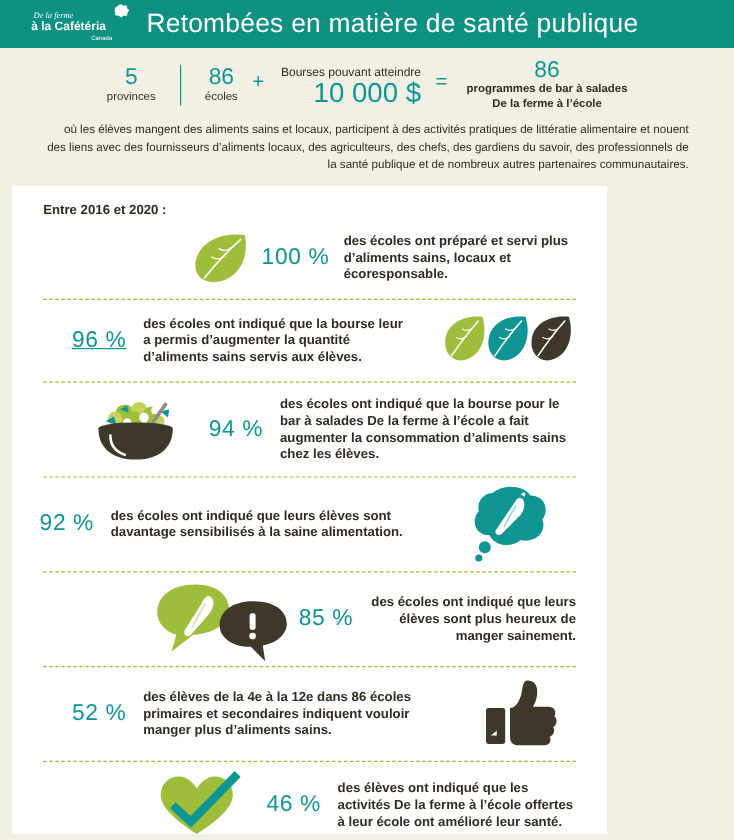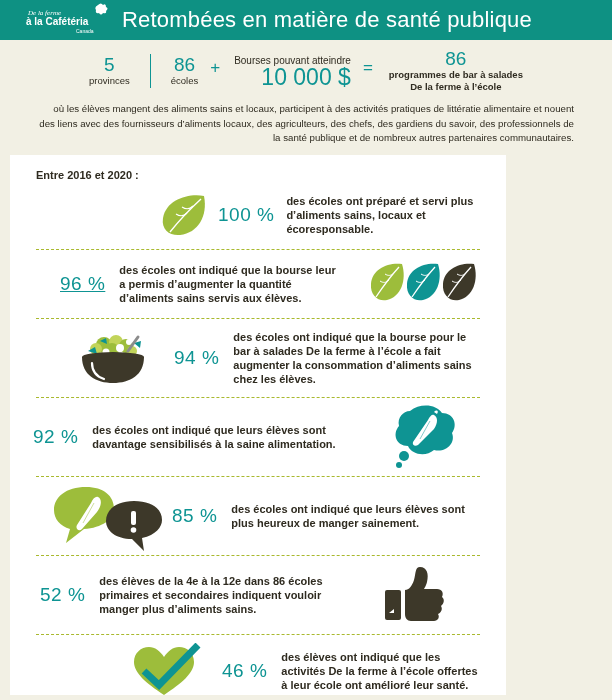--- a/index.html
+++ b/index.html
@@ -224,39 +224,39 @@
           <circle cx="14" cy="55" r="5" fill="#0E9493"></circle>
           <circle cx="9" cy="64" r="3" fill="#0E9493"></circle>
           <path d="M44 14 C48 16 48 22 44 28 L28 44 C25 46 22 44 23 41 L38 19 C40 15 42 13 44 14 Z" fill="#FFFFFF"></path>
           <path d="M40 20 L30 38" stroke="#0E9493" stroke-width="1" fill="none" opacity=".5"></path>
           <path d="M44 11 C47 8 49 10 47 13" fill="#FFFFFF"></path>
         </svg>
       </div>
     </div>
     <div class="sep"></div>
 
-    <div class="row r5" style="padding-left:36px;">
+    <div class="row r5" style="padding-left:113px;text-align:right;">
       <div class="icon-box" style="width:120px;">
         <svg width="120" height="70" viewBox="0 0 120 70">
           <path d="M40 6 C20 6 8 16 8 29 C8 38 14 45 24 48 L20 62 L38 48
                    C56 47 68 38 68 28 C68 15 58 6 40 6 Z" fill="#9DBD3B"></path>
           <path d="M52 16 C56 18 56 24 51 31 L36 48 C33 51 29 48 31 44 L45 22 C47 17 50 15 52 16 Z" fill="#FFFFFF"></path>
           <path d="M48 22 L37 42" stroke="#9DBD3B" stroke-width="1" fill="none" opacity=".5"></path>
           <path d="M88 20 C70 20 60 29 60 40 C60 50 70 58 86 58 L98 70 L96 57
                    C110 54 116 46 116 39 C116 28 106 20 88 20 Z" fill="#3D3829"></path>
           <rect x="85" y="30" width="5" height="14" rx="2" fill="#FFFFFF"></rect>
           <circle cx="87.5" cy="49" r="2.8" fill="#FFFFFF"></circle>
         </svg>
       </div>
       <div class="pct" style="margin:0 14px 0 6px;">85 %</div>
       <div class="desc" style="max-width:280px;">des écoles ont indiqué que leurs élèves sont plus heureux de manger sainement.</div>
     </div>
     <div class="sep"></div>
 
-    <div class="row r6" style="padding-left:30px;">
+    <div class="row r6" style="padding-left:50px;">
       <div class="pct" style="margin-right:14px;">52 %</div>
       <div class="desc" style="max-width:260px;">des élèves de la 4e à la 12e dans 86 écoles primaires et secondaires indiquent vouloir manger plus d’aliments sains.</div>
       <div class="icon-box" style="margin-left:22px;">
         <svg width="66" height="62" viewBox="0 0 66 62">
           <rect x="4" y="26" width="16" height="30" rx="2" fill="#3D3829"></rect>
           <path d="M8 49 l5 -4 l0 4 z" fill="#FFFFFF"></path>
           <path d="M24 26 C28 26 31 22 33 16 C35 9 34 3 39 3 C46 3 48 10 46 18
                    C45 22 43 25 43 25 L56 25 C61 25 63 29 61 33 C64 35 63 40 60 42
                    C62 45 60 49 57 50 C59 53 57 57 53 57 L30 57 C26 57 24 54 24 50 Z" fill="#3D3829"></path>
         </svg>

